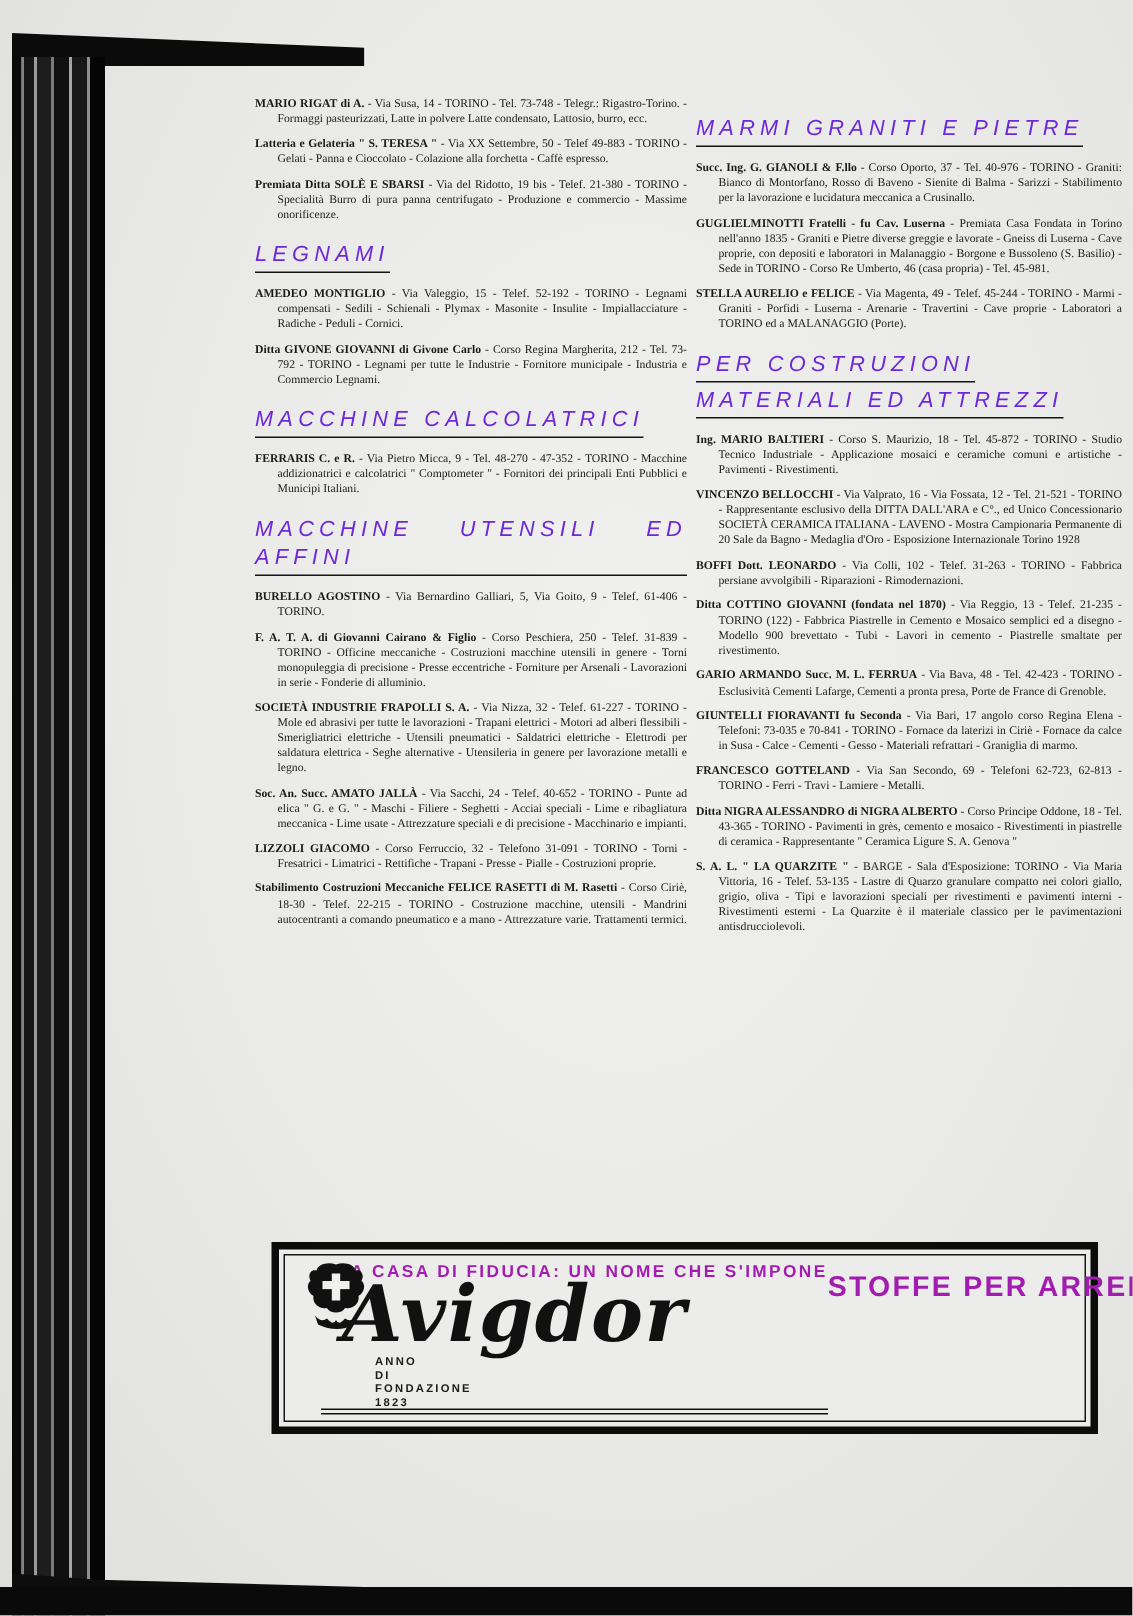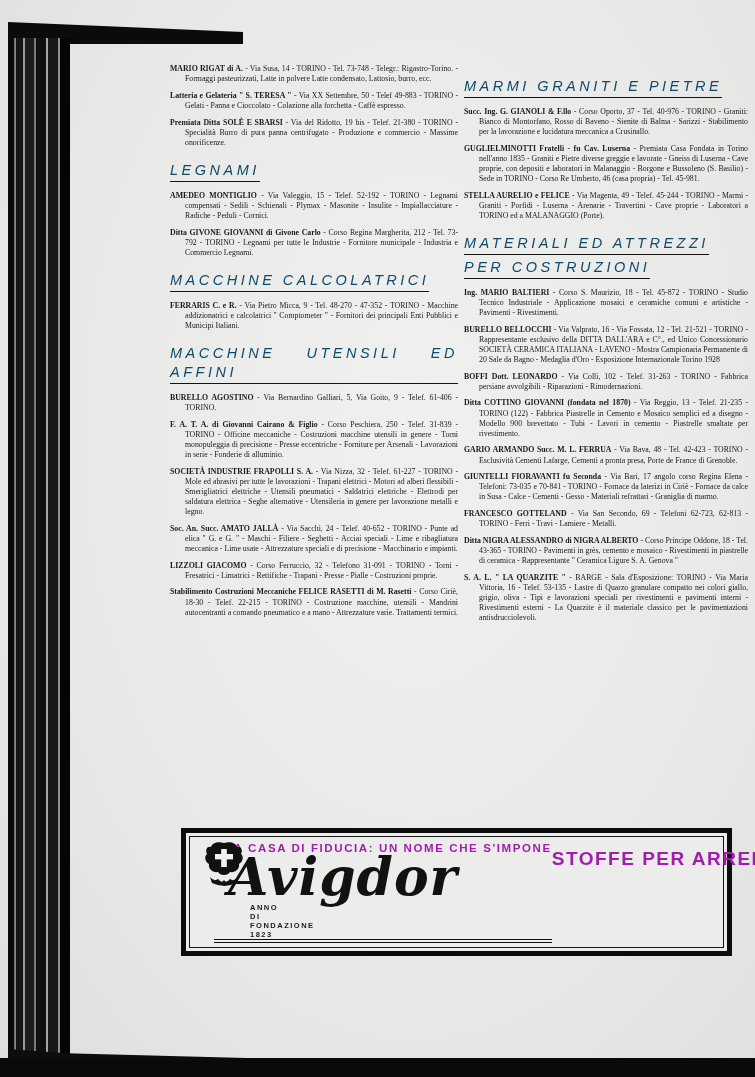--- a/index.html
+++ b/index.html
@@ -36,21 +36,21 @@
     clip-path:polygon(0 0,20% 30%,100% 75%,100% 100%,0 100%);
   }
 
   
   .col{position:absolute;top:64px;font-size:7.8px;line-height:1.3;color:#191919;text-align:justify;}
   .col-left{left:170px;width:288px;}
   .col-right{left:464px;width:284px;}
   .entry{padding-left:15px;text-indent:-15px;margin-bottom:6.5px;}
   .ename{font-weight:bold;}
   .heading{margin:13px 0 9px 0;font-family:"Liberation Sans", sans-serif;
-    font-style:italic;font-size:14.5px;letter-spacing:3.5px;color:#0c4a6e;}
+    font-style:italic;font-size:14.5px;letter-spacing:3.5px;color:#6d28d9;}
   .heading .hline{display:inline-block;border-bottom:1.4px solid #141414;
     padding-bottom:1px;margin-bottom:3px;}
   .heading .hline{display:block;width:-moz-fit-content;width:fit-content;}
 
   
   .ad{
     position:absolute;left:181px;top:828px;width:551px;height:128px;
     border:5px solid #0c0c0c;background:#ececea;box-sizing:border-box;
   }
   .ad-inner{
@@ -113,25 +113,25 @@
     <div class="entry"><span class="ename">Stabilimento Costruzioni Meccaniche FELICE RASETTI di M. Rasetti</span> <span class="ebody">- Corso Ciriè, 18-30 - Telef. 22-215 - TORINO - Costruzione macchine, utensili - Mandrini autocentranti a comando pneumatico e a mano - Attrezzature varie. Trattamenti termici.</span></div>
   </div>
 <div class="col col-right">
     <div class="heading">
       <span class="hline">MARMI GRANITI E PIETRE</span>
     </div>
     <div class="entry"><span class="ename">Succ. Ing. G. GIANOLI &amp; F.llo</span> <span class="ebody">- Corso Oporto, 37 - Tel. 40-976 - TORINO - Graniti: Bianco di Montorfano, Rosso di Baveno - Sienite di Balma - Sarizzi - Stabilimento per la lavorazione e lucidatura meccanica a Crusinallo.</span></div>
     <div class="entry"><span class="ename">GUGLIELMINOTTI Fratelli - fu Cav. Luserna</span> <span class="ebody">- Premiata Casa Fondata in Torino nell'anno 1835 - Graniti e Pietre diverse greggie e lavorate - Gneiss di Luserna - Cave proprie, con depositi e laboratori in Malanaggio - Borgone e Bussoleno (S. Basilio) - Sede in TORINO - Corso Re Umberto, 46 (casa propria) - Tel. 45-981.</span></div>
     <div class="entry"><span class="ename">STELLA AURELIO e FELICE</span> <span class="ebody">- Via Magenta, 49 - Telef. 45-244 - TORINO - Marmi - Graniti - Porfidi - Luserna - Arenarie - Travertini - Cave proprie - Laboratori a TORINO ed a MALANAGGIO (Porte).</span></div>
     <div class="heading">
+      <span class="hline">PER COSTRUZIONI</span>
       <span class="hline">MATERIALI ED ATTREZZI</span>
-      <span class="hline">PER COSTRUZIONI</span>
     </div>
     <div class="entry"><span class="ename">Ing. MARIO BALTIERI</span> <span class="ebody">- Corso S. Maurizio, 18 - Tel. 45-872 - TORINO - Studio Tecnico Industriale - Applicazione mosaici e ceramiche comuni e artistiche - Pavimenti - Rivestimenti.</span></div>
-    <div class="entry"><span class="ename">BURELLO BELLOCCHI</span> <span class="ebody">- Via Valprato, 16 - Via Fossata, 12 - Tel. 21-521 - TORINO - Rappresentante esclusivo della DITTA DALL'ARA e C°., ed Unico Concessionario SOCIETÀ CERAMICA ITALIANA - LAVENO - Mostra Campionaria Permanente di 20 Sale da Bagno - Medaglia d'Oro - Esposizione Internazionale Torino 1928</span></div>
+    <div class="entry"><span class="ename">VINCENZO BELLOCCHI</span> <span class="ebody">- Via Valprato, 16 - Via Fossata, 12 - Tel. 21-521 - TORINO - Rappresentante esclusivo della DITTA DALL'ARA e C°., ed Unico Concessionario SOCIETÀ CERAMICA ITALIANA - LAVENO - Mostra Campionaria Permanente di 20 Sale da Bagno - Medaglia d'Oro - Esposizione Internazionale Torino 1928</span></div>
     <div class="entry"><span class="ename">BOFFI Dott. LEONARDO</span> <span class="ebody">- Via Colli, 102 - Telef. 31-263 - TORINO - Fabbrica persiane avvolgibili - Riparazioni - Rimodernazioni.</span></div>
     <div class="entry"><span class="ename">Ditta COTTINO GIOVANNI (fondata nel 1870)</span> <span class="ebody">- Via Reggio, 13 - Telef. 21-235 - TORINO (122) - Fabbrica Piastrelle in Cemento e Mosaico semplici ed a disegno - Modello 900 brevettato - Tubi - Lavori in cemento - Piastrelle smaltate per rivestimento.</span></div>
     <div class="entry"><span class="ename">GARIO ARMANDO Succ. M. L. FERRUA</span> <span class="ebody">- Via Bava, 48 - Tel. 42-423 - TORINO - Esclusività Cementi Lafarge, Cementi a pronta presa, Porte de France di Grenoble.</span></div>
     <div class="entry"><span class="ename">GIUNTELLI FIORAVANTI fu Seconda</span> <span class="ebody">- Via Bari, 17 angolo corso Regina Elena - Telefoni: 73-035 e 70-841 - TORINO - Fornace da laterizi in Ciriè - Fornace da calce in Susa - Calce - Cementi - Gesso - Materiali refrattari - Graniglia di marmo.</span></div>
     <div class="entry"><span class="ename">FRANCESCO GOTTELAND</span> <span class="ebody">- Via San Secondo, 69 - Telefoni 62-723, 62-813 - TORINO - Ferri - Travi - Lamiere - Metalli.</span></div>
     <div class="entry"><span class="ename">Ditta NIGRA ALESSANDRO di NIGRA ALBERTO</span> <span class="ebody">- Corso Principe Oddone, 18 - Tel. 43-365 - TORINO - Pavimenti in grès, cemento e mosaico - Rivestimenti in piastrelle di ceramica - Rappresentante " Ceramica Ligure S. A. Genova "</span></div>
     <div class="entry"><span class="ename">S. A. L. " LA QUARZITE "</span> <span class="ebody">- BARGE - Sala d'Esposizione: TORINO - Via Maria Vittoria, 16 - Telef. 53-135 - Lastre di Quarzo granulare compatto nei colori giallo, grigio, oliva - Tipi e lavorazioni speciali per rivestimenti e pavimenti interni - Rivestimenti esterni - La Quarzite è il materiale classico per le pavimentazioni antisdrucciolevoli.</span></div>
   </div>
 
 <div class="ad">

